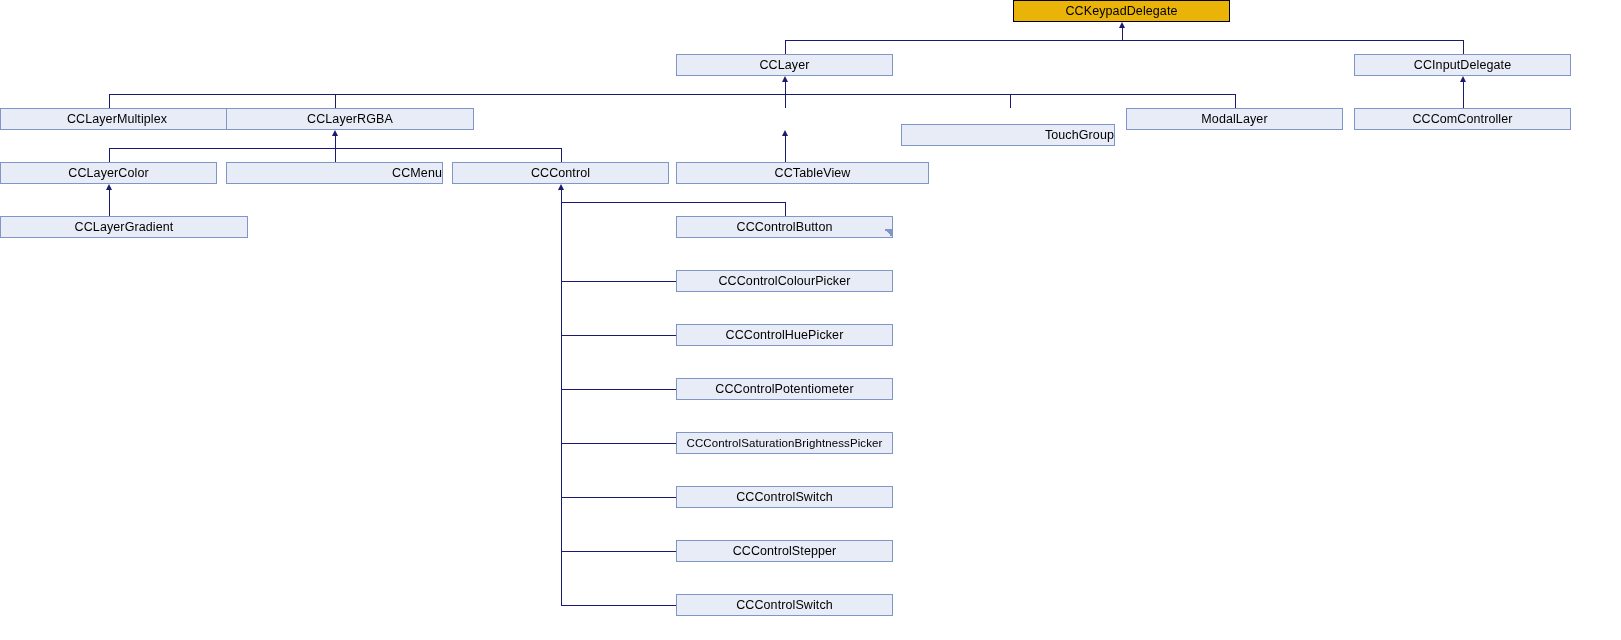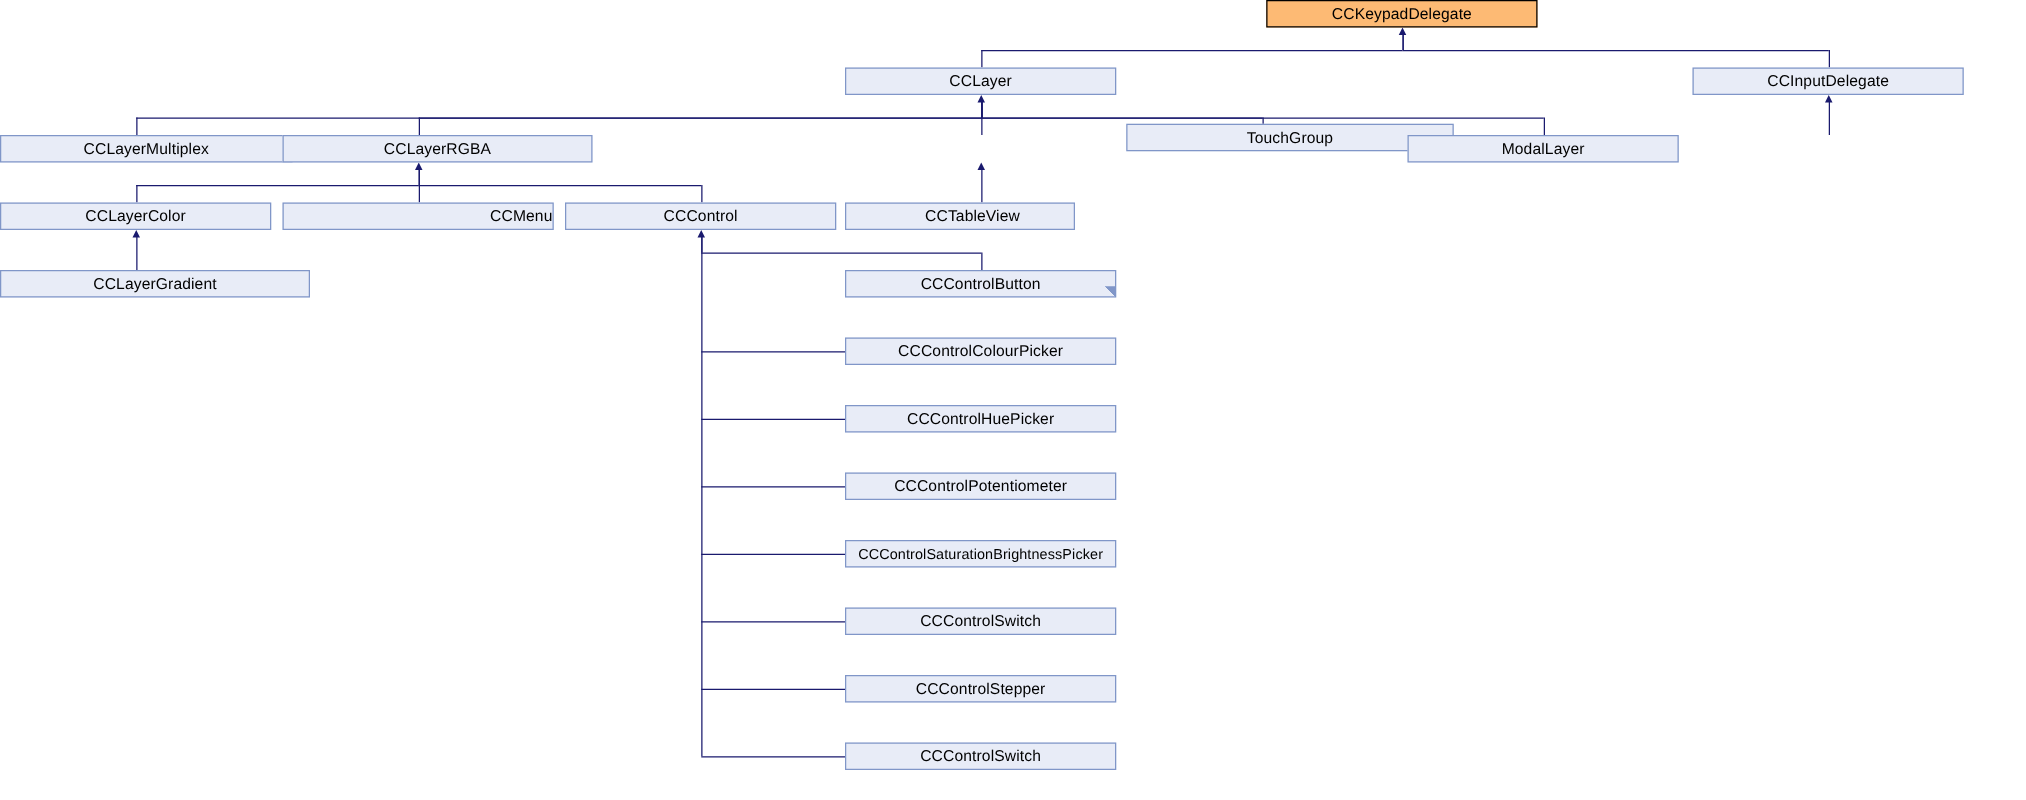--- a/index.html
+++ b/index.html
@@ -25,21 +25,21 @@
     text-align: center;
     font-size: 12.5px;
     color: #000000;
     white-space: nowrap;
     background: #e8ecf7;
     border: 1px solid #8096c8;
     letter-spacing: 0.1px;
     overflow: hidden;
   }
   .node.root {
-    background: #fdba74;
+    background: #eab308;
     border: 1px solid #000000;
   }
   .node.truncated::after {
     content: "";
     position: absolute;
     right: -1px;
     bottom: -1px;
     width: 9px;
     height: 9px;
     background:
@@ -109,26 +109,27 @@
     <div class="edge h" style="left: 561px; top: 551px; width: 115px;"></div>
     <div class="edge h" style="left: 561px; top: 605px; width: 115px;"></div>
     <div class="edge v" style="left: 785px; top: 202px; height: 14px;"></div>
     <div class="edge h" style="left: 561px; top: 202px; width: 224px;"></div>
     <div class="edge v" style="left: 561px; top: 189px; height: 13px;"></div>
     <div class="node root" style="left: 1013px; top: 0px; width: 217px;"><span>CCKeypadDelegate</span></div>
     <div class="node" style="left: 676px; top: 54px; width: 217px;"><span>CCLayer</span></div>
     <div class="node" style="left: 1354px; top: 54px; width: 217px;"><span>CCInputDelegate</span></div>
     <div class="node" style="left: 0px; top: 108px; width: 234px;"><span>CCLayerMultiplex</span></div>
     <div class="node" style="left: 226px; top: 108px; width: 248px;"><span>CCLayerRGBA</span></div>
-    <div class="node" style="left: 901px; top: 99px; width: 262px;"><span>TouchGroup</span></div>
+    <div class="node" style="left: 901px; top: 124px; width: 214px; text-align: right;"><span>TouchGroup</span></div>
     <div class="node" style="left: 1126px; top: 108px; width: 217px;"><span>ModalLayer</span></div>
+    <div class="node" style="left: 1354px; top: 108px; width: 217px;"><span>CCComController</span></div>
     <div class="node" style="left: 0px; top: 162px; width: 217px;"><span>CCLayerColor</span></div>
     <div class="node" style="left: 226px; top: 162px; width: 217px; text-align: right;"><span>CCMenu</span></div>
     <div class="node" style="left: 452px; top: 162px; width: 217px;"><span>CCControl</span></div>
-    <div class="node" style="left: 676px; top: 162px; width: 184px; padding-left: 20px;"><span>CCTableView</span></div>
+    <div class="node" style="left: 676px; top: 162px; width: 253px; padding-left: 20px;"><span>CCTableView</span></div>
     <div class="node" style="left: 0px; top: 216px; width: 248px;"><span>CCLayerGradient</span></div>
     <div class="node truncated" style="left: 676px; top: 216px; width: 217px;"><span>CCControlButton</span></div>
     <div class="node" style="left: 676px; top: 270px; width: 217px; text-align: center;"><span>CCControlColourPicker</span></div>
     <div class="node" style="left: 676px; top: 324px; width: 217px;"><span>CCControlHuePicker</span></div>
     <div class="node" style="left: 676px; top: 378px; width: 217px;"><span>CCControlPotentiometer</span></div>
     <div class="node" style="left: 676px; top: 432px; width: 217px;"><span style="font-size: 11.5px;">CCControlSaturationBrightnessPicker</span></div>
     <div class="node" style="left: 676px; top: 486px; width: 217px;"><span>CCControlSwitch</span></div>
     <div class="node" style="left: 676px; top: 540px; width: 217px;"><span>CCControlStepper</span></div>
     <div class="node" style="left: 676px; top: 594px; width: 217px;"><span>CCControlSwitch</span></div>
   </div>

